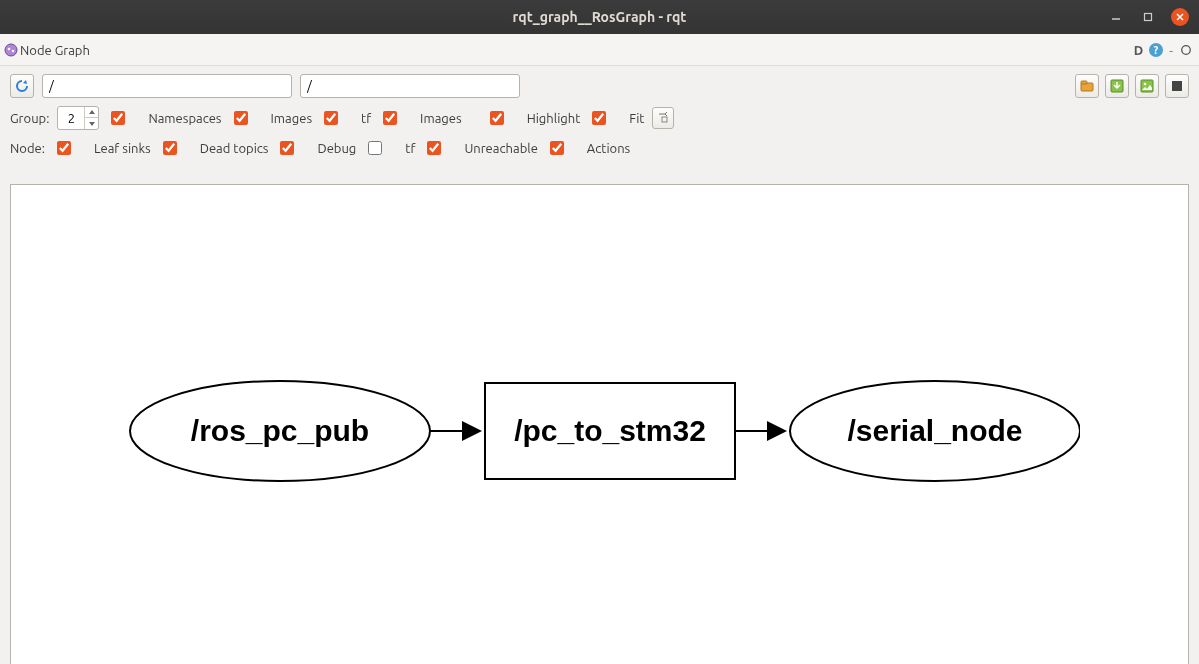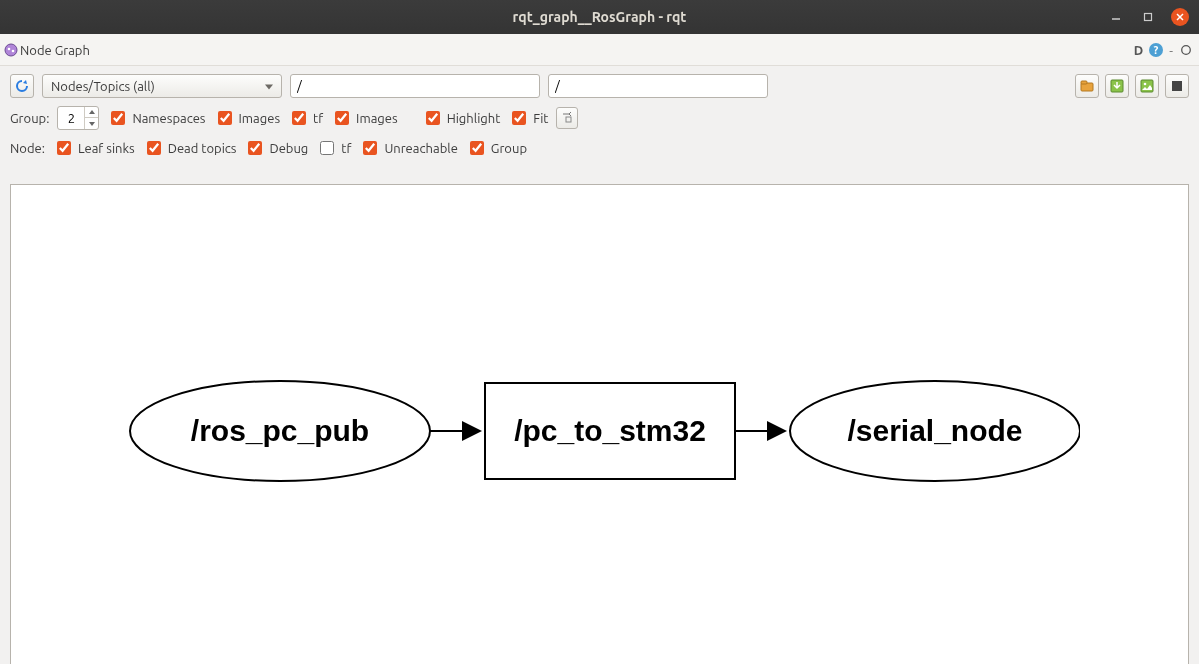--- a/index.html
+++ b/index.html
@@ -151,21 +151,21 @@
     height: 11px;
     border-left: 1px solid #cfcbc3;
     display: flex;
     align-items: center;
     justify-content: center;
   }
   .spin-buttons div:first-child { border-bottom: 1px solid #cfcbc3; }
   .chk {
     display: inline-flex;
     align-items: center;
-    gap: 4px;
+    gap: 20px;
   }
   .chk input { width: 14px; height: 14px; accent-color: #e95420; }
   .small-btn {
     width: 22px; height: 22px;
     border: 1px solid #b7b3ac;
     background: linear-gradient(to bottom,#fdfdfc,#ecebe7);
     border-radius: 3px;
     display: inline-flex;
     align-items: center;
     justify-content: center;
@@ -252,23 +252,20 @@
 
 <div class="toolbar">
 
   <div class="row">
     <div class="refresh-btn">
       <svg viewBox="0 0 16 16" width="16" height="16">
           <path d="M8 3 a5 5 0 1 0 5 5" fill="none" stroke="#2a7de1" stroke-width="2"></path>
           <path d="M12 2 L13 6 L9 5 Z" fill="#2a7de1"></path>
         </svg>
     </div>
-    <div class="dropdown">
-      <span>Nodes/Topics (all)</span>
-    </div>
     <input class="text-input" value="/" style="">
     <input class="text-input" style="min-width: 220px;" value="/">
     <div class="right-tool-icons">
       <div class="tool-btn">
         <svg viewBox="0 0 16 16" width="16" height="16">
             <rect x="2" y="5" width="12" height="8" rx="1" fill="#e8a33d" stroke="#b47820"></rect>
             <rect x="2" y="3" width="6" height="3" rx="1" fill="#e8a33d" stroke="#b47820"></rect>
           </svg>
       </div>
       <div class="tool-btn">
@@ -359,21 +356,21 @@
     <label class="chk">
         <input type="checkbox" id="cb-tfh" style="">
         <span>tf</span>
       </label>
     <label class="chk">
         <input type="checkbox" id="cb-ur" checked="" style="">
         <span>Unreachable</span>
       </label>
     <label class="chk">
         <input type="checkbox" id="cb-pr" checked="" style="">
-        <span>Group</span>
+        <span>Actions</span>
       </label>
   </div>
 </div>
 
 <div class="canvas-wrap">
   <svg class="graph-svg" width="960" height="120">
     <defs>
       <marker id="arrow" viewBox="0 0 10 10" refX="9" refY="5" markerWidth="10" markerHeight="10" orient="auto">
         <path d="M0 0 L10 5 L0 10 Z" fill="#000"></path>
       </marker>

